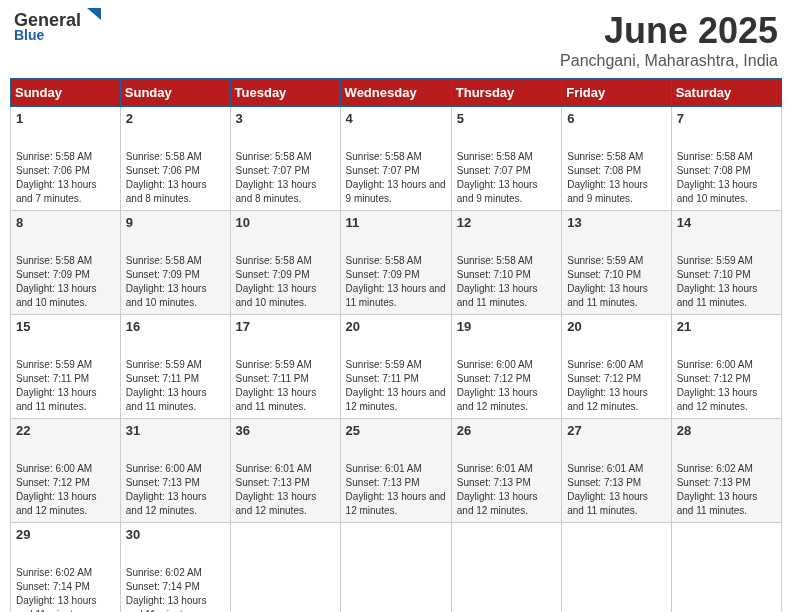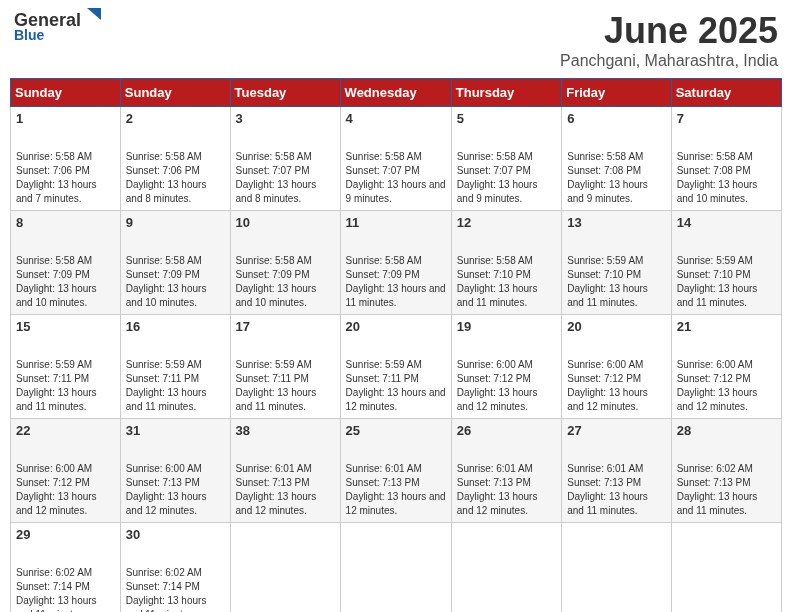--- a/index.html
+++ b/index.html
@@ -207,21 +207,21 @@
       <tr>
         <td>
           <span class="day-num">22</span>
           <div class="day-info">Sunrise: 6:00 AM<br>Sunset: 7:12 PM<br>Daylight: 13 hours and 12 minutes.</div>
         </td>
         <td>
           <span class="day-num">31</span>
           <div class="day-info">Sunrise: 6:00 AM<br>Sunset: 7:13 PM<br>Daylight: 13 hours and 12 minutes.</div>
         </td>
         <td>
-          <span class="day-num">38</span>
+          <span class="day-num">36</span>
           <div class="day-info">Sunrise: 6:01 AM<br>Sunset: 7:13 PM<br>Daylight: 13 hours and 12 minutes.</div>
         </td>
         <td>
           <span class="day-num">25</span>
           <div class="day-info">Sunrise: 6:01 AM<br>Sunset: 7:13 PM<br>Daylight: 13 hours and 12 minutes.</div>
         </td>
         <td>
           <span class="day-num">26</span>
           <div class="day-info">Sunrise: 6:01 AM<br>Sunset: 7:13 PM<br>Daylight: 13 hours and 12 minutes.</div>
         </td>

